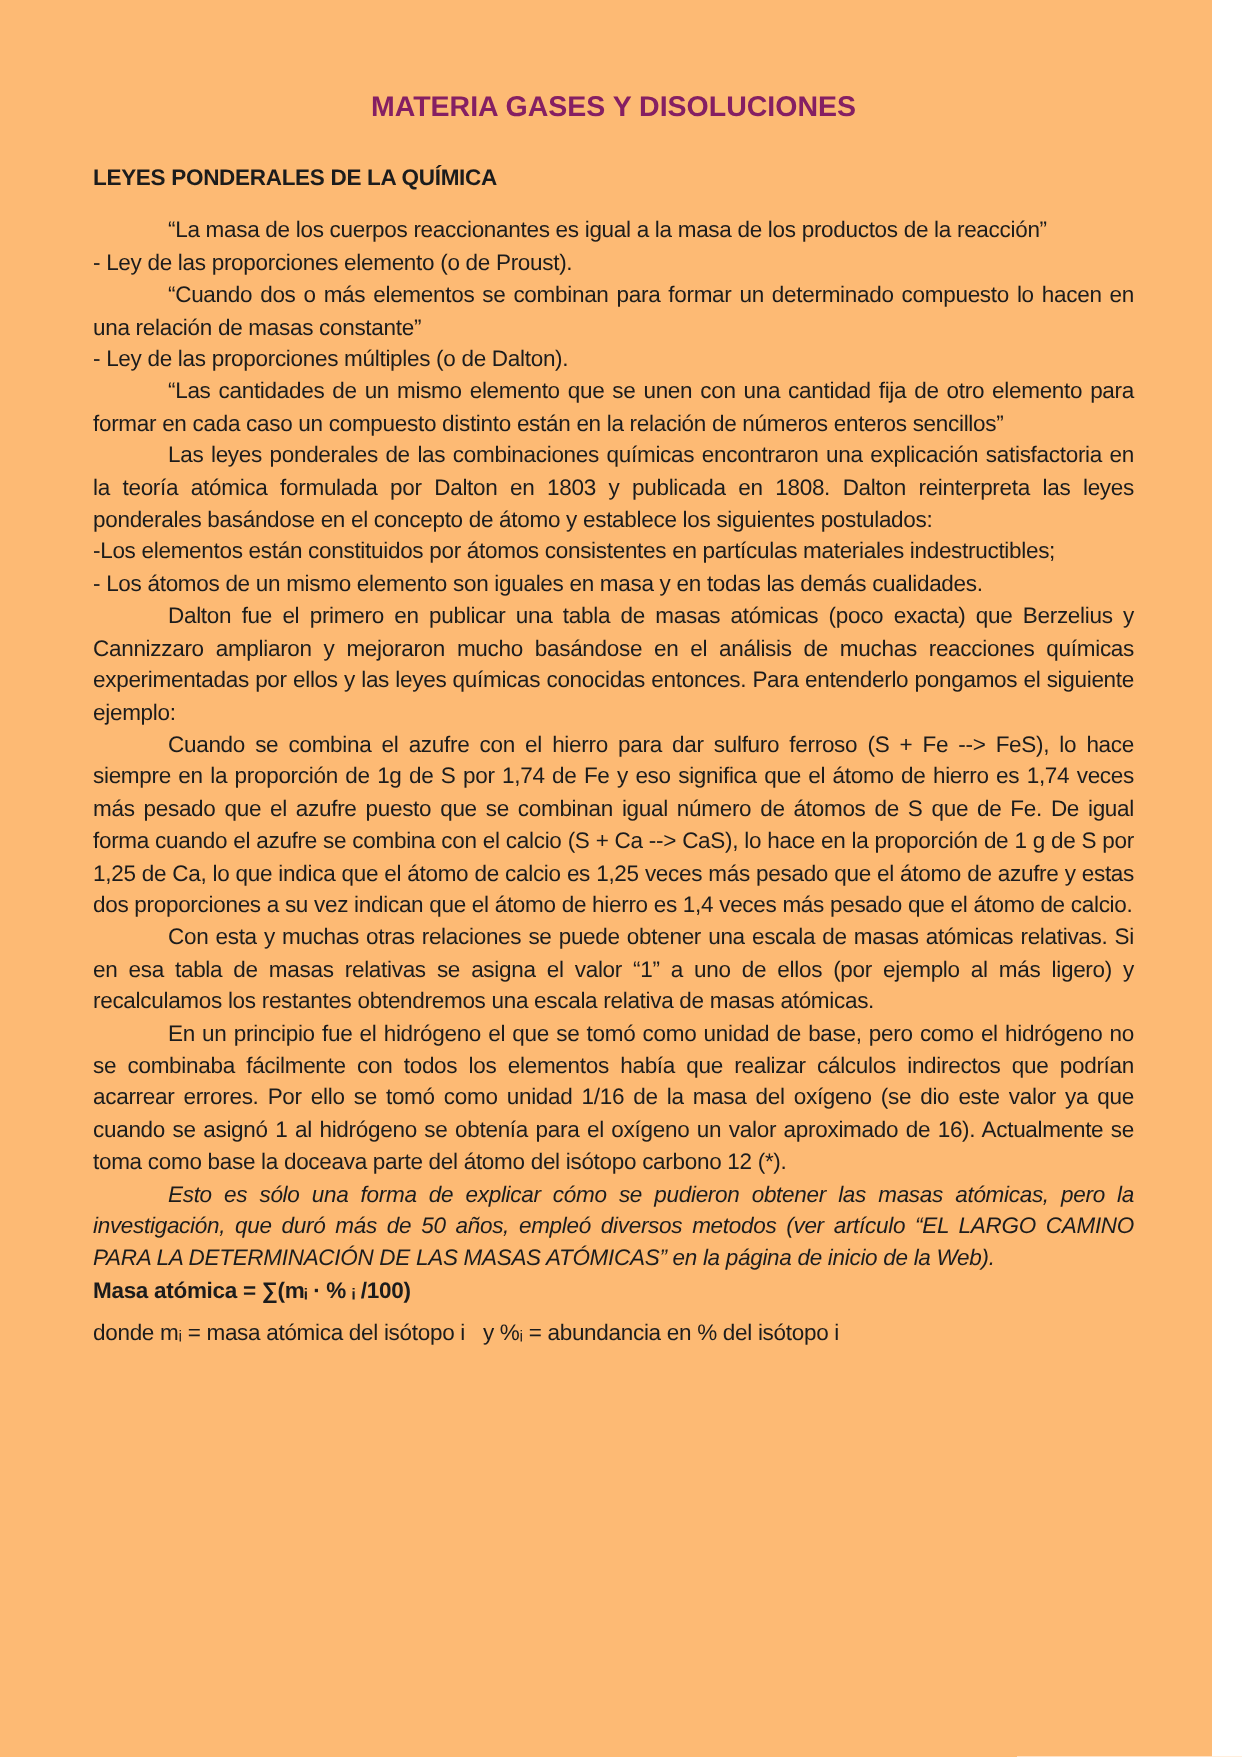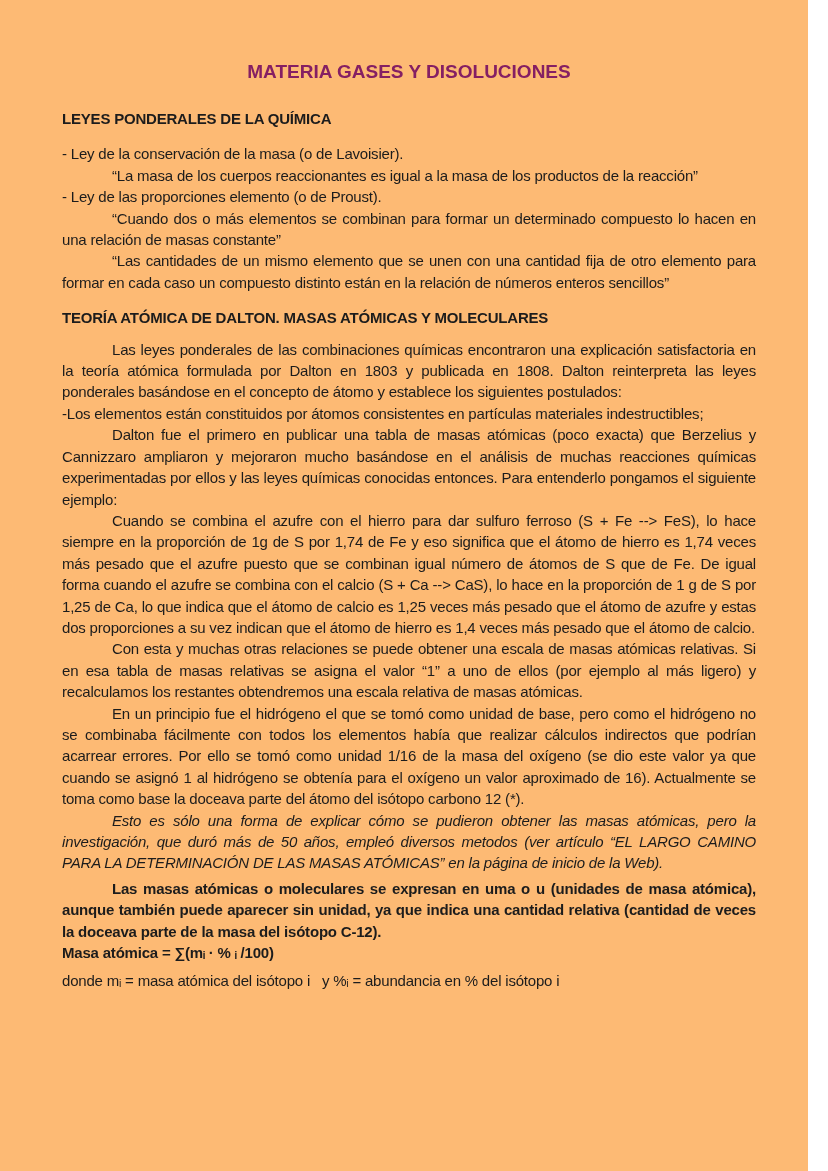--- a/index.html
+++ b/index.html
@@ -41,38 +41,37 @@
 </style>
 </head>
 <body>
 
 <div class="page">
 
   <h1 class="doc-title">MATERIA GASES Y DISOLUCIONES</h1>
 
   <p class="h h1">LEYES PONDERALES DE LA QUÍMICA</p>
 
-  <p>- Ley de la conservación de la masa (o de Lavoisier).</p>
   <p class="ind">“La masa de los cuerpos reaccionantes es igual a la masa de los productos de la reacción”</p>
   <p>- Ley de las proporciones elemento (o de Proust).</p>
   <p class="ind jus">“Cuando dos o más elementos se combinan para formar un determinado compuesto lo hacen en una relación de masas constante”</p>
+  <p>- Ley de las proporciones múltiples (o de Dalton).</p>
   <p class="ind jus">“Las cantidades de un mismo elemento que se unen con una cantidad fija de otro elemento para formar en cada caso un compuesto distinto están en la relación de números enteros sencillos”</p>
 
-  <p class="h h2">TEORÍA ATÓMICA DE DALTON. MASAS ATÓMICAS Y MOLECULARES</p>
 
   <p class="ind jus">Las leyes ponderales de las combinaciones químicas encontraron una explicación satisfactoria en la teoría atómica formulada por Dalton en 1803 y publicada en 1808. Dalton reinterpreta las leyes ponderales basándose en el concepto de átomo y establece los siguientes postulados:</p>
   <p class="jus">-Los elementos están constituidos por átomos consistentes en partículas materiales indestructibles;</p>
+  <p class="jus">- Los átomos de un mismo elemento son iguales en masa y en todas las demás cualidades.</p>
 
   <p class="ind jus">Dalton fue el primero en publicar una tabla de masas atómicas (poco exacta) que Berzelius y Cannizzaro ampliaron y mejoraron mucho basándose en el análisis de muchas reacciones químicas experimentadas por ellos y las leyes químicas conocidas entonces. Para entenderlo pongamos el siguiente ejemplo:</p>
   <p class="ind jus">Cuando se combina el azufre con el hierro para dar sulfuro ferroso (S + Fe --&gt; FeS), lo hace siempre en la proporción de 1g de S por 1,74 de Fe y eso significa que el átomo de hierro es 1,74 veces más pesado que el azufre puesto que se combinan igual número de átomos de S que de Fe.  De igual forma cuando el azufre se combina con el calcio (S + Ca --&gt; CaS), lo hace en la proporción de 1 g de S por 1,25 de Ca, lo que indica que el átomo de calcio es 1,25 veces más pesado que el átomo de azufre y estas dos proporciones a su vez indican que el átomo de hierro es 1,4 veces más pesado que el átomo de calcio.</p>
   <p class="ind jus">Con esta y muchas otras relaciones se puede obtener una escala de masas atómicas relativas. Si en esa tabla de masas relativas se asigna el valor “1” a uno de ellos (por ejemplo al más ligero) y recalculamos los restantes obtendremos una escala relativa de masas atómicas.</p>
   <p class="ind jus">En un principio fue el hidrógeno el que se tomó como unidad de base, pero como el hidrógeno no se combinaba fácilmente con todos los elementos había que realizar cálculos indirectos que podrían acarrear errores. Por ello se tomó como unidad 1/16 de la masa del oxígeno (se dio este valor ya que cuando se asignó 1 al hidrógeno se obtenía para el oxígeno un valor aproximado de 16). Actualmente se toma como base la doceava parte del átomo del isótopo carbono 12 (*).</p>
   <p class="ind jus it">Esto es sólo una forma de explicar cómo se pudieron obtener las masas atómicas, pero la investigación, que duró más de 50 años, empleó diversos metodos (ver artículo “EL LARGO CAMINO PARA LA DETERMINACIÓN DE LAS MASAS ATÓMICAS” en la página de inicio de la Web).</p>
 
 
-  <p class="ind jus b gap-xs">Las masas atómicas o moleculares se expresan en uma o u (unidades de masa atómica), aunque también puede aparecer sin unidad, ya que indica una cantidad relativa (cantidad de veces la doceava parte de la masa del isótopo C-12).</p>
 
 
   <p class="formula">Masa atómica = ∑(mᵢ · % ᵢ /100)</p>
 
   <p class="donde">donde mᵢ = masa atómica del isótopo i &nbsp;&nbsp;y %ᵢ = abundancia en % del isótopo i</p>
 
 </div>
 
 </body></html>

